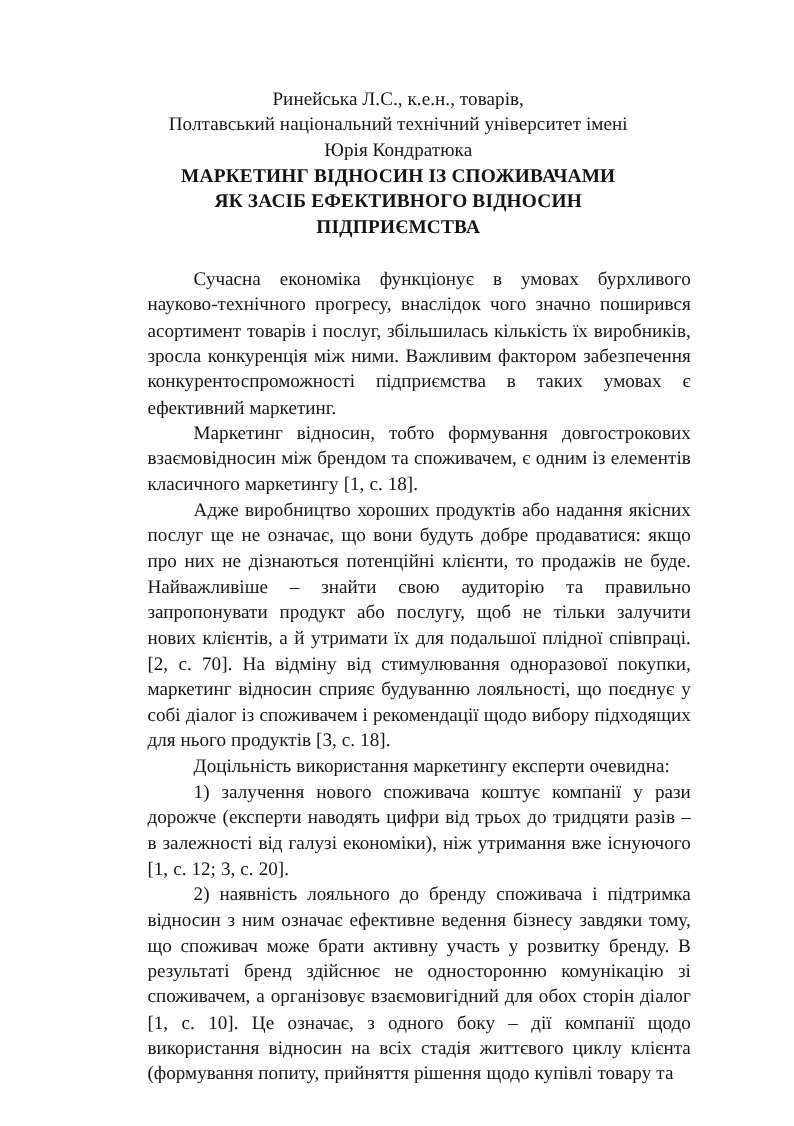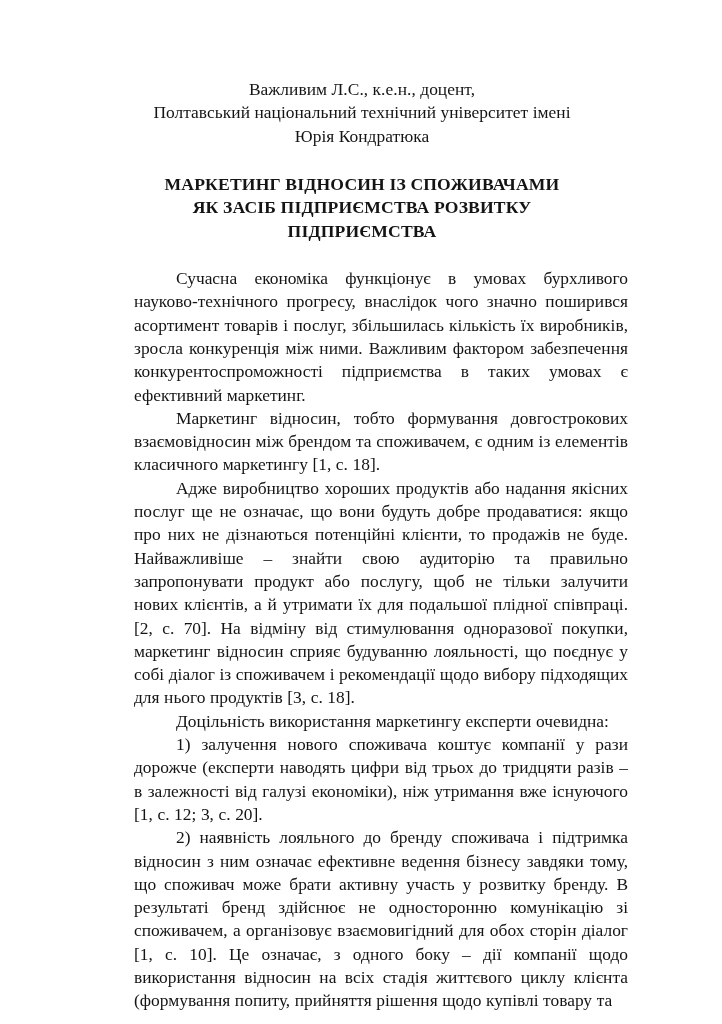--- a/index.html
+++ b/index.html
@@ -44,21 +44,20 @@
     white-space: nowrap;
   }
 
   
   .doc-title {
     text-align: center;
     font-weight: bold;
     font-size: 17.6px;
     line-height: 23.4px;
     letter-spacing: 0.15px;
-    margin-top: 25px;
   }
   .title-line {
     display: block;
     white-space: nowrap;
   }
 
   
   .body-block {
     margin-top: 24px;
     margin-left: 38px;
@@ -75,28 +74,28 @@
     hyphens: none;
   }
 </style>
 </head>
 <body>
 
 <div class="page">
   <div class="content">
 
     <div class="byline">
-      <span class="byline-line">Важливим Л.С., к.е.н., доцент,</span>
+      <span class="byline-line">Ринейська Л.С., к.е.н., товарів,</span>
       <span class="byline-line">Полтавський національний технічний університет імені</span>
       <span class="byline-line">Юрія Кондратюка</span>
     </div>
 
     <div class="doc-title">
       <span class="title-line">МАРКЕТИНГ ВІДНОСИН ІЗ СПОЖИВАЧАМИ</span>
-      <span class="title-line">ЯК ЗАСІБ  ПІДПРИЄМСТВА РОЗВИТКУ</span>
+      <span class="title-line">ЯК ЗАСІБ  ЕФЕКТИВНОГО ВІДНОСИН</span>
       <span class="title-line">ПІДПРИЄМСТВА</span>
     </div>
 
     <div class="body-block">
       <p class="para">Сучасна економіка функціонує в умовах бурхливого науково-технічного прогресу, внаслідок чого значно поширився асортимент товарів і послуг, збільшилась кількість їх виробників, зросла конкуренція між ними. Важливим фактором забезпечення конкурентоспроможності підприємства в таких умовах є ефективний маркетинг.</p>
       <p class="para">Маркетинг відносин, тобто формування довгострокових взаємовідносин між брендом та споживачем, є одним із елементів класичного маркетингу [1, с. 18].</p>
       <p class="para">Адже виробництво хороших продуктів або надання якісних послуг ще не означає, що вони будуть добре продаватися: якщо про них не дізнаються  потенційні клієнти, то продажів не буде. Найважливіше – знайти свою аудиторію та правильно запропонувати продукт або послугу, щоб не тільки залучити нових клієнтів, а й утримати їх для подальшої плідної співпраці. [2, с. 70].  На відміну від стимулювання одноразової покупки, маркетинг відносин сприяє будуванню лояльності, що поєднує у собі діалог із споживачем і рекомендації щодо вибору підходящих для нього продуктів [3, с. 18].</p>
       <p class="para">Доцільність використання маркетингу експерти очевидна:</p>
       <p class="para">1) залучення нового споживача коштує компанії у рази дорожче (експерти наводять цифри від трьох до тридцяти разів – в залежності від галузі економіки), ніж утримання вже існуючого [1, с. 12; 3, с. 20].</p>
       <p class="para">2) наявність лояльного до бренду споживача і підтримка відносин з ним означає ефективне ведення бізнесу завдяки тому, що споживач може брати активну участь у розвитку бренду. В результаті бренд здійснює не односторонню комунікацію зі споживачем, а організовує взаємовигідний для обох сторін діалог [1, с. 10]. Це означає, з одного боку – дії компанії щодо використання відносин на всіх стадія життєвого циклу клієнта (формування попиту, прийняття  рішення щодо купівлі товару та</p>

